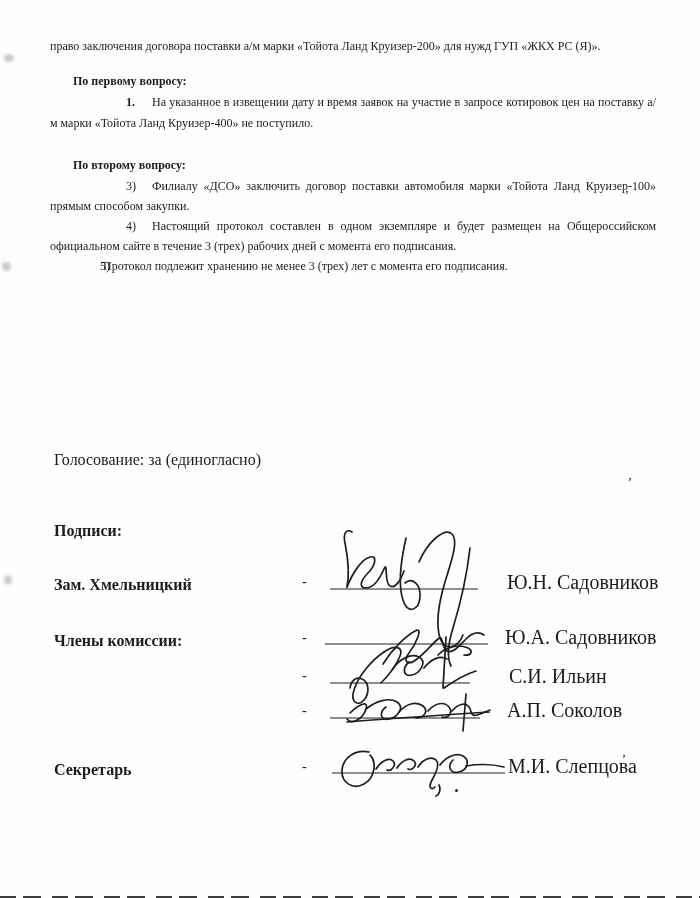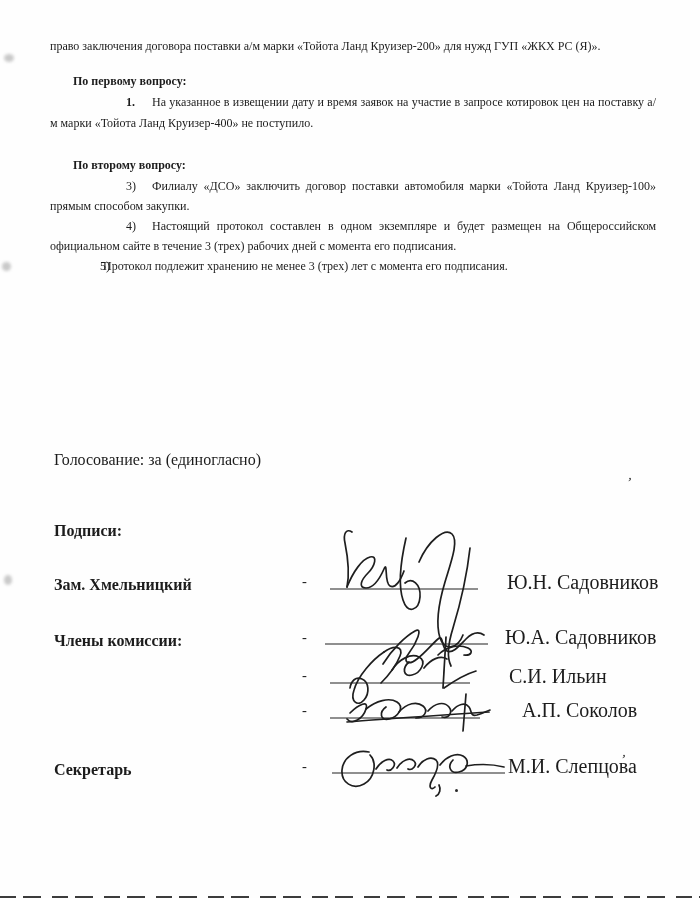--- a/index.html
+++ b/index.html
@@ -88,21 +88,21 @@
   <span class="dash" style="left:302px; top:628px;">-</span>
   <div class="sig-line" style="left:325px; top:643px; width:163px;"></div>
   <span class="sig-name" style="left:505px; top:628px;">Ю.А. Садовников</span>
 
   <span class="dash" style="left:302px; top:666px;">-</span>
   <div class="sig-line" style="left:330px; top:682px; width:140px;"></div>
   <span class="sig-name" style="left:497px; top:667px;margin-left:12px;">С.И. Ильин</span>
 
   <span class="dash" style="left:302px; top:701px;">-</span>
   <div class="sig-line" style="left:330px; top:717px; width:150px;"></div>
-  <span class="sig-name" style="left:507px; top:701px;margin-left:15px;">А.П. Соколов</span>
+  <span class="sig-name" style="left:507px; top:701px;">А.П. Соколов</span>
 
   <p class="abs bold" style="left:50px; top:757px;">Секретарь</p>
   <span class="dash" style="left:302px; top:757px;">-</span>
   <div class="sig-line" style="left:332px; top:772px; width:173px;"></div>
   <span class="sig-name" style="left:508px; top:757px;">М.И. Слепцова</span>
 
   <svg class="signatures-svg" viewBox="0 0 200 290" aria-hidden="true">
 
     <g>
       <path d="M32,17 C26,13 23,19 25,28 C28,43 30,57 27,72"></path>

